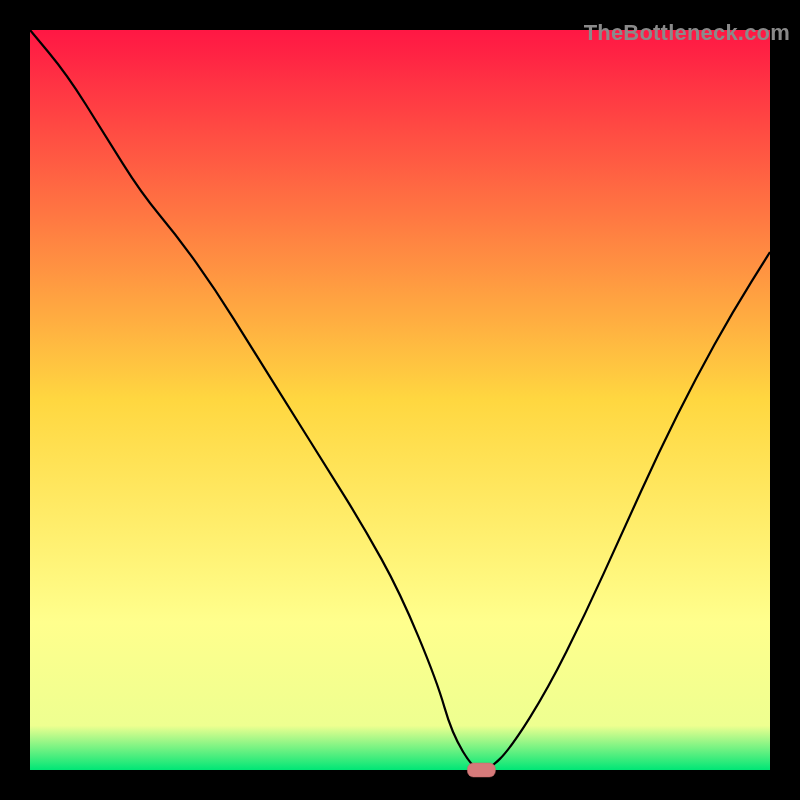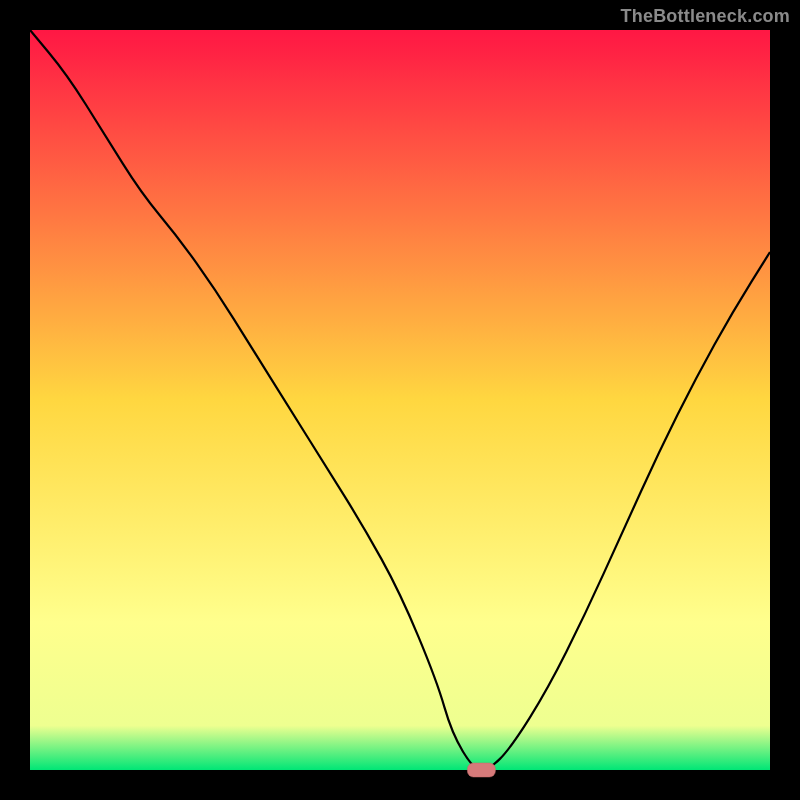--- a/index.html
+++ b/index.html
@@ -9,23 +9,23 @@
     font-family: Arial, Helvetica, sans-serif;
   }
   .chart-container {
     position: relative;
     width: 800px;
     height: 800px;
     background: #000;
   }
   .watermark {
     position: absolute;
-    top: 6px;
+    top: 20px;
     right: 10px;
-    font-size: 18px;
+    font-size: 22px;
     font-weight: bold;
     color: #8a8a8a;
     z-index: 10;
     letter-spacing: 0.2px;
   }
   svg {
     position: absolute;
     top: 0;
     left: 0;
   }

